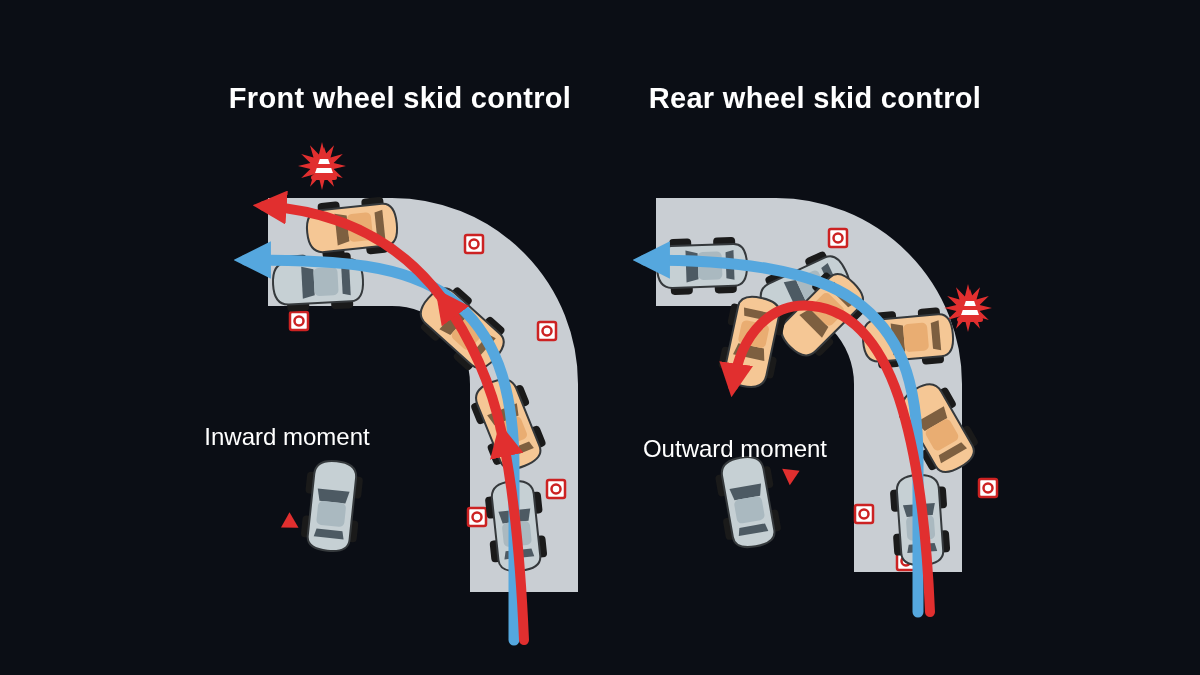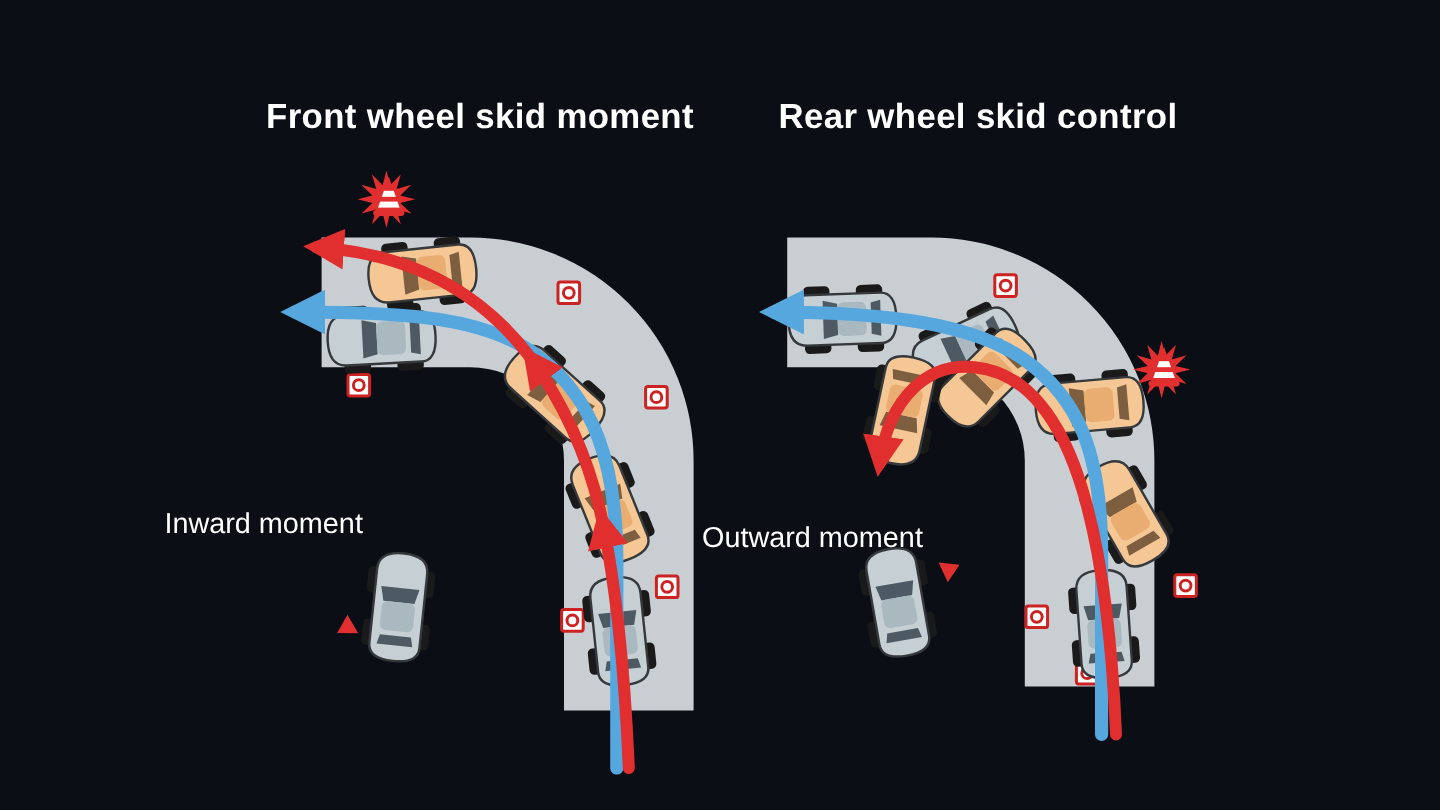--- a/index.html
+++ b/index.html
@@ -13,21 +13,21 @@
   #svg-left{left:0;}
   #svg-right{left:600px;}
   .panel-title{
     position:absolute;color:var(--c-text,#ffffff);
     font-size:29px;font-weight:700;letter-spacing:.3px;text-align:center;
   }
   #title-left{left:100px;top:82px;width:600px;}
   #title-right{left:515px;top:82px;width:600px;text-align:center;}
   .moment-label{
     position:absolute;color:var(--c-text,#ffffff);
-    font-size:24px;font-weight:400;
+    font-size:24px;font-weight:400;text-align:center;
   }
   #label-left{left:137px;top:423px;width:300px;}
   #label-right{left:585px;top:423px;width:300px;margin-top:12px;}
 
   .road-path{stroke:var(--c-road,#c9ced3);fill:none;stroke-width:108;}
   .blue-line{stroke:var(--c-path-blue,#55a7de);fill:none;stroke-width:11;stroke-linecap:round;}
   .red-line{stroke:var(--c-path-red,#e12f2f);fill:none;stroke-width:10;stroke-linecap:round;}
   .fill-red{fill:var(--c-path-red,#e12f2f);}
   .fill-blue{fill:var(--c-path-blue,#55a7de);}
   .car-gray{--body:var(--c-car-gray,#c6d0d4);--roof:#aab9c0;--glass:#4d5a63;}
@@ -74,21 +74,21 @@
       </g>
 
       <g id="stud">
         <rect x="-9" y="-9" width="18" height="18" rx="2" fill="#ffffff" stroke="#cc2222" stroke-width="2.5"></rect>
         <circle r="4.5" fill="none" stroke="#cc2222" stroke-width="2.5"></circle>
       </g>
     </defs>
   </svg>
 
   <div>
-    <div id="title-left" class="panel-title">Front wheel skid moment</div>
+    <div id="title-left" class="panel-title">Front wheel skid control</div>
     <svg id="svg-left" class="panel-svg" width="600" height="675" viewBox="0 0 600 675">
       <path class="road-path" d="M 268 252 H 392 A 132 132 0 0 1 524 384 V 592"></path>
 
       <use href="#stud" transform="translate(299,321)"></use>
       <use href="#stud" transform="translate(474,244)"></use>
       <use href="#stud" transform="translate(547,331)"></use>
       <use href="#stud" transform="translate(556,489)"></use>
       <use href="#stud" transform="translate(477,517)"></use>
 
       <use href="#crash" transform="translate(322,166)"></use>

